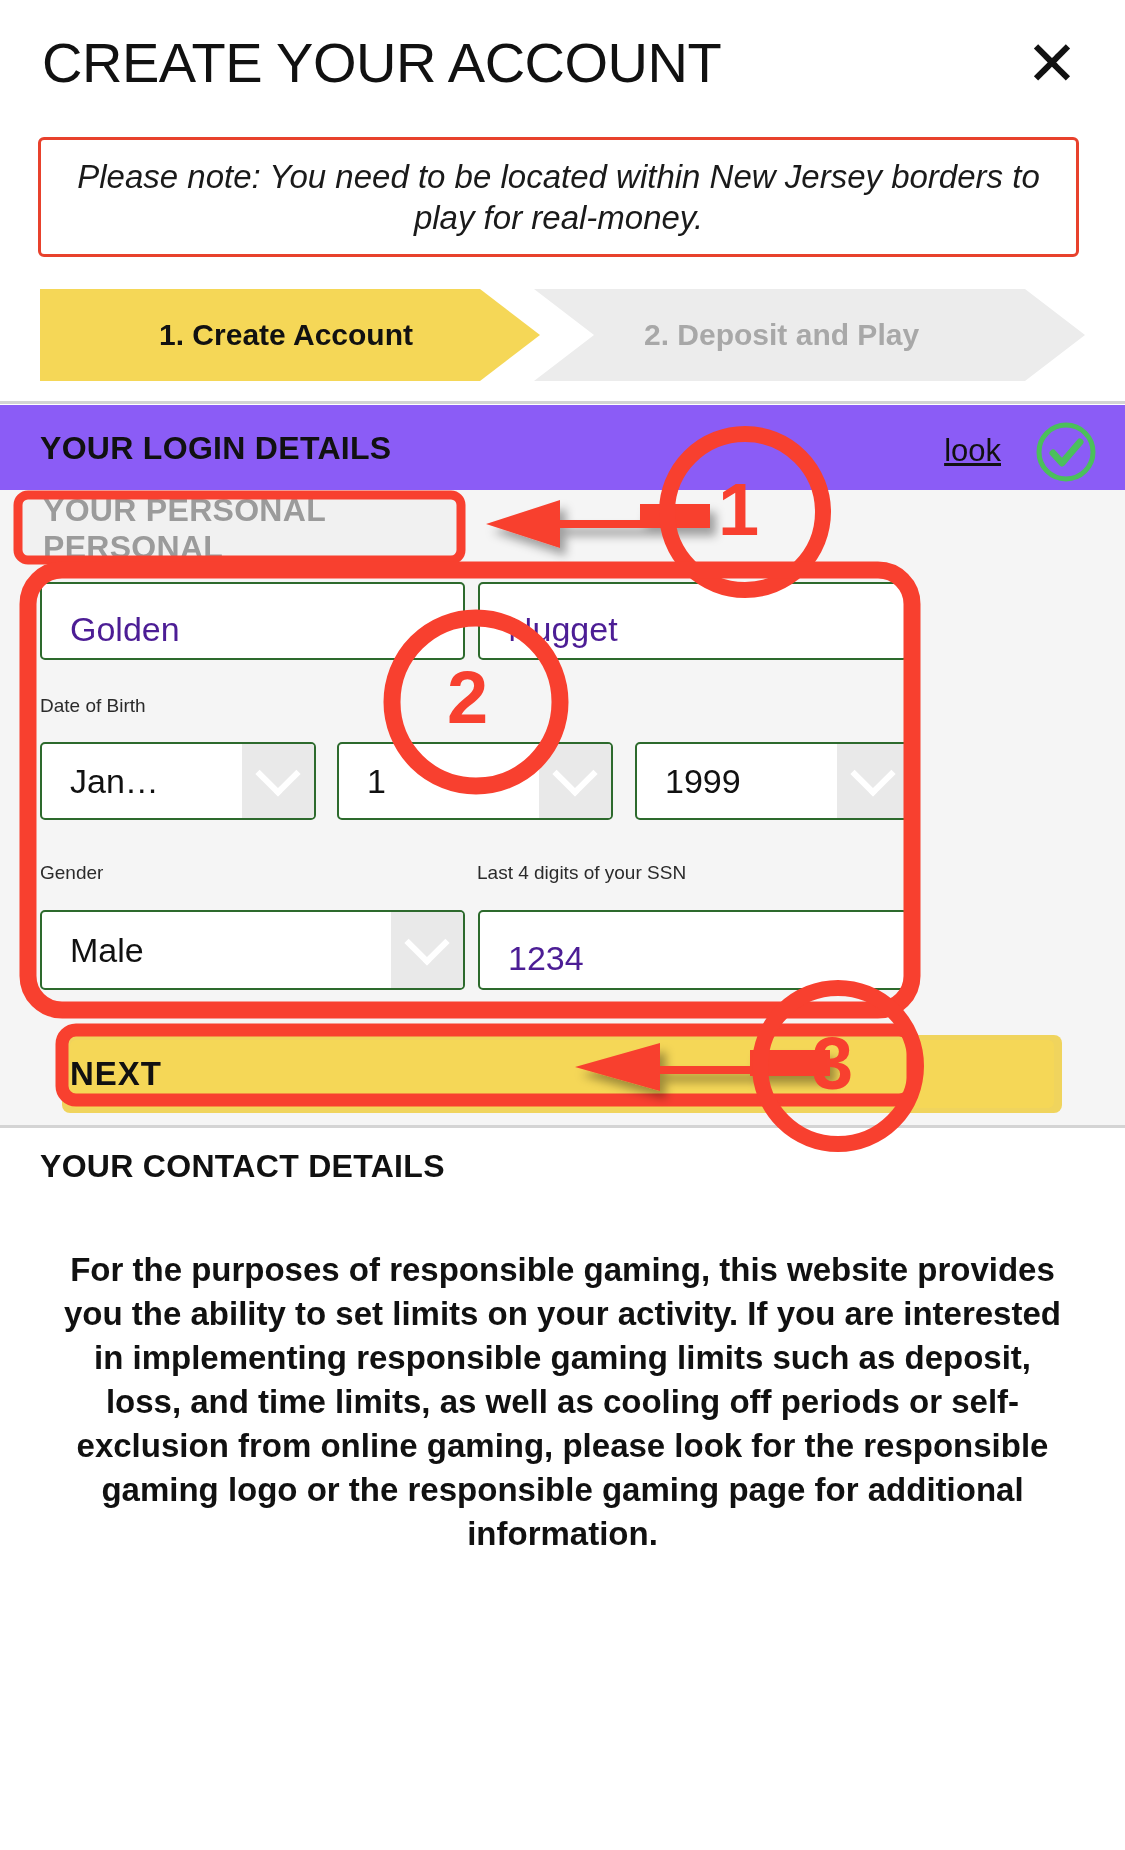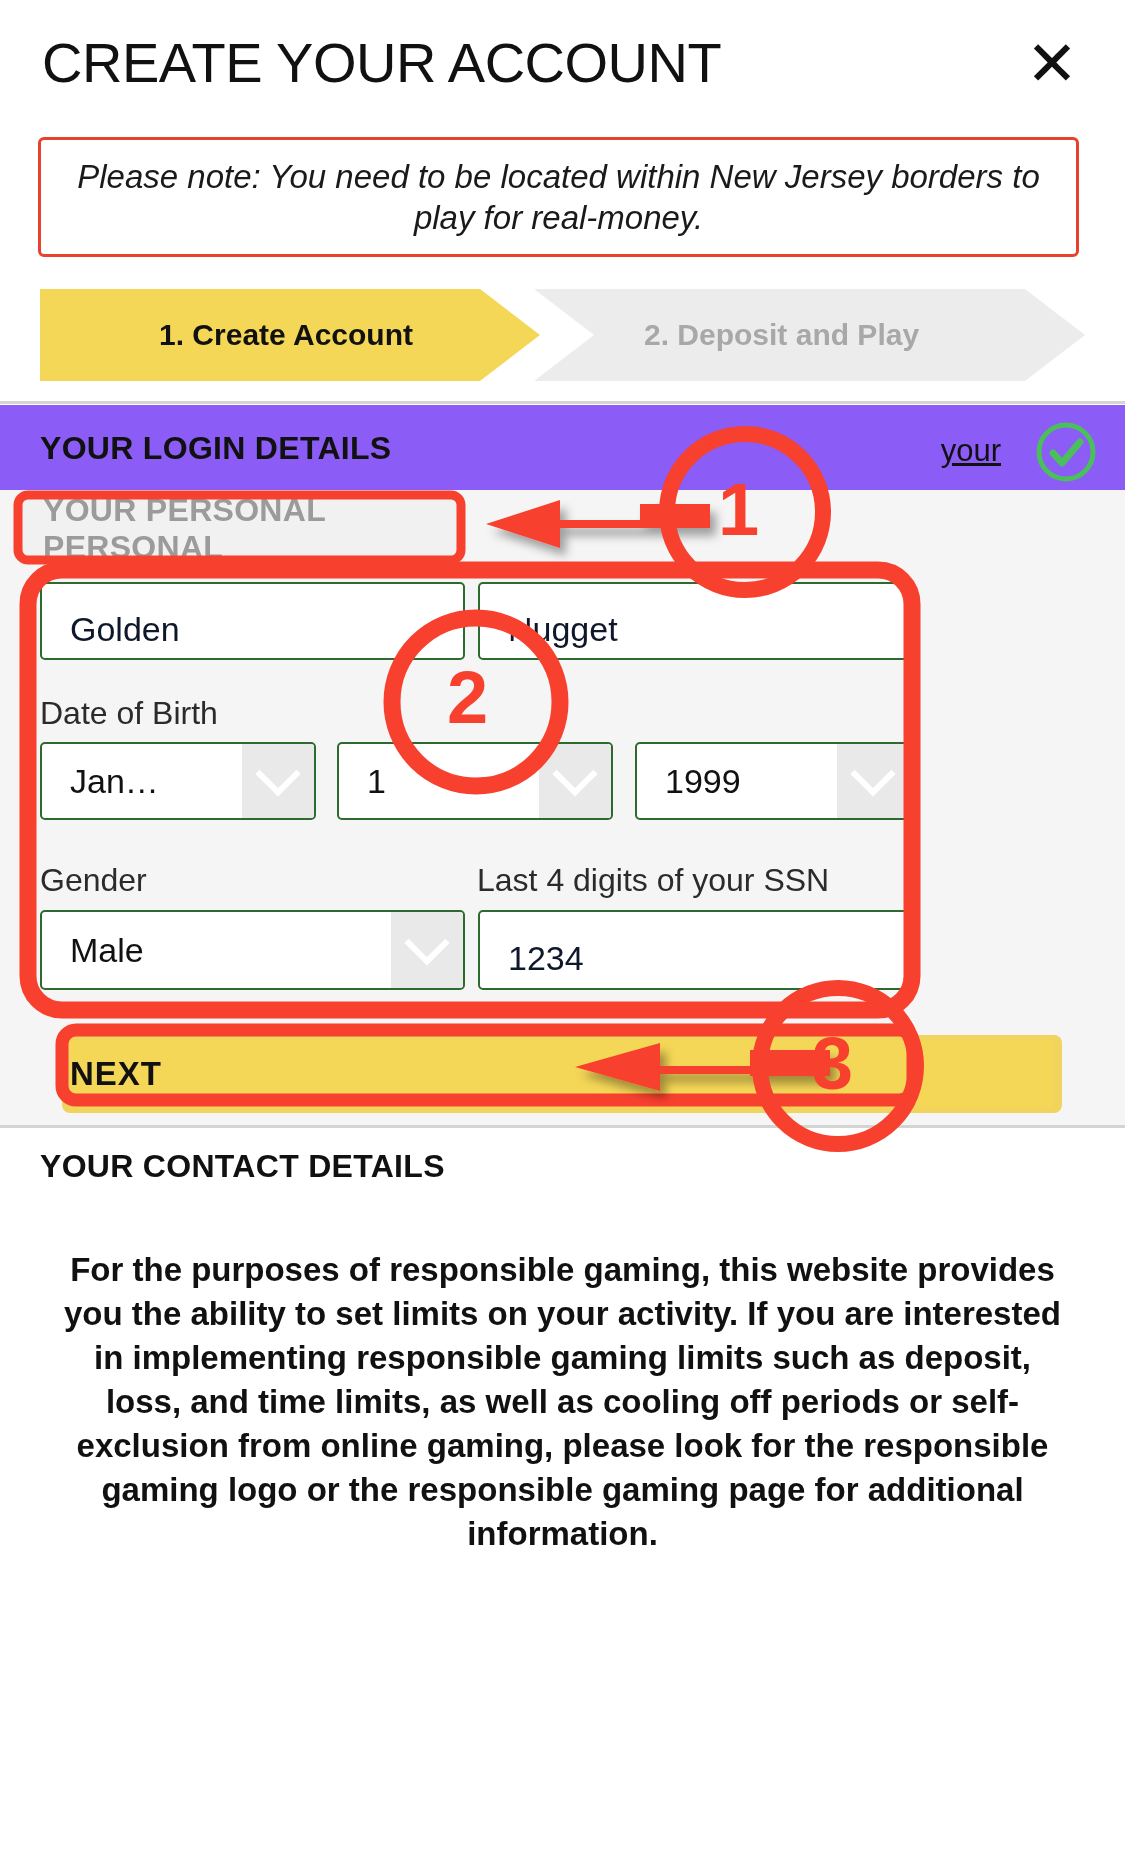--- a/index.html
+++ b/index.html
@@ -177,37 +177,37 @@
   .pd-header-label {
     margin-left: 22px;
     font-size: 32px;
     font-weight: bold;
     color: #9b9b9b;
     letter-spacing: 0.3px;
   }
 
   .field-label {
     position: absolute;
-    font-size: 32px;
+    font-size: 19px;
     color: #2b2b2b;
   }
 
   .inp {
     position: absolute;
     box-sizing: border-box;
     border: 2px solid #2d6a2d;
     border-radius: 5px;
     background: #ffffff;
     display: flex;
     align-items: center;
   }
   .inp .val {
     margin-left: 28px;
     font-size: 34px;
-    color: #0f172a;
+    color: #4c1d95;
     white-space: nowrap;
     overflow: hidden;
     margin-top: 16px;
   }
 
   .sel {
     position: absolute;
     box-sizing: border-box;
     border: 2px solid #2d6a2d;
     border-radius: 5px;
@@ -327,21 +327,21 @@
   </div>
   <div class="step step-2">
     <span class="step-label">2. Deposit and Play</span>
   </div>
 </div>
 
 <div class="hr-line" style="top:401px"></div>
 
 <div class="login-details-row">
   <div class="section-heading">YOUR LOGIN DETAILS</div>
-  <div class="edit-link">your</div>
+  <div class="edit-link">look</div>
   <svg class="check-circle" viewBox="0 0 62 62">
     <circle cx="31" cy="31" r="27" fill="none" stroke="#4bbf5c" stroke-width="5"></circle>
     <path d="M18 32 L27 42 L45 21" fill="none" stroke="#4bbf5c" stroke-width="7" stroke-linecap="round" stroke-linejoin="round"></path>
   </svg>
 </div>
 
 <div class="form-panel">
 
   <div class="pd-header">
     <span class="pd-header-label">YOUR PERSONAL PERSONAL</span>

